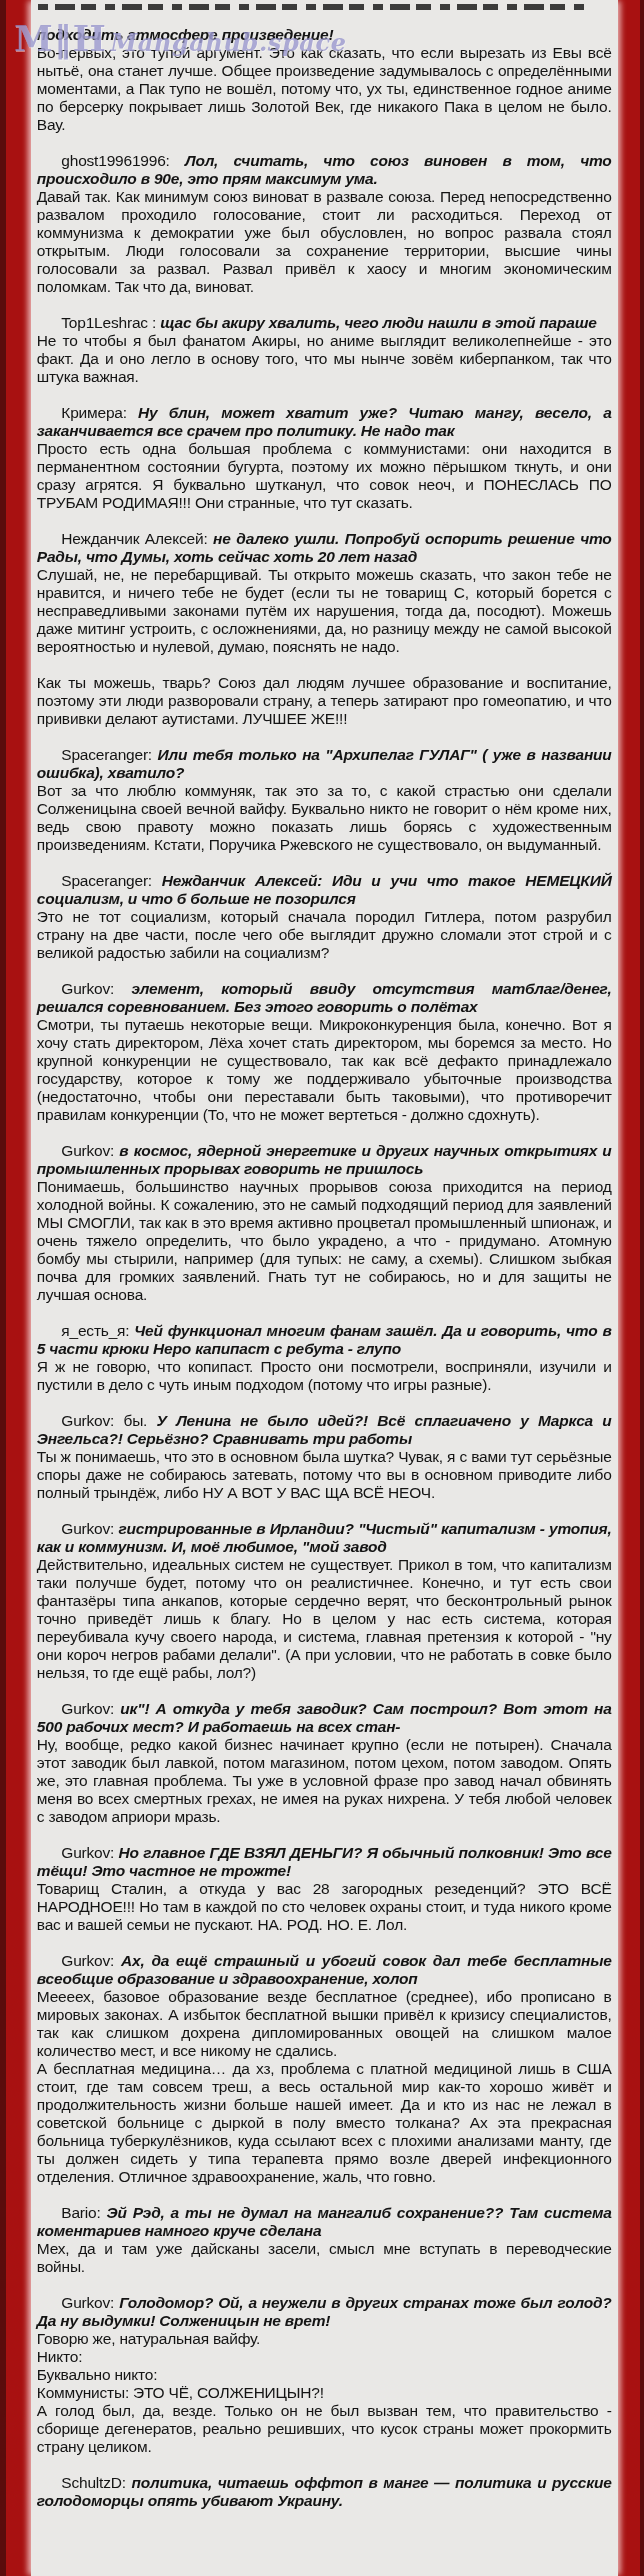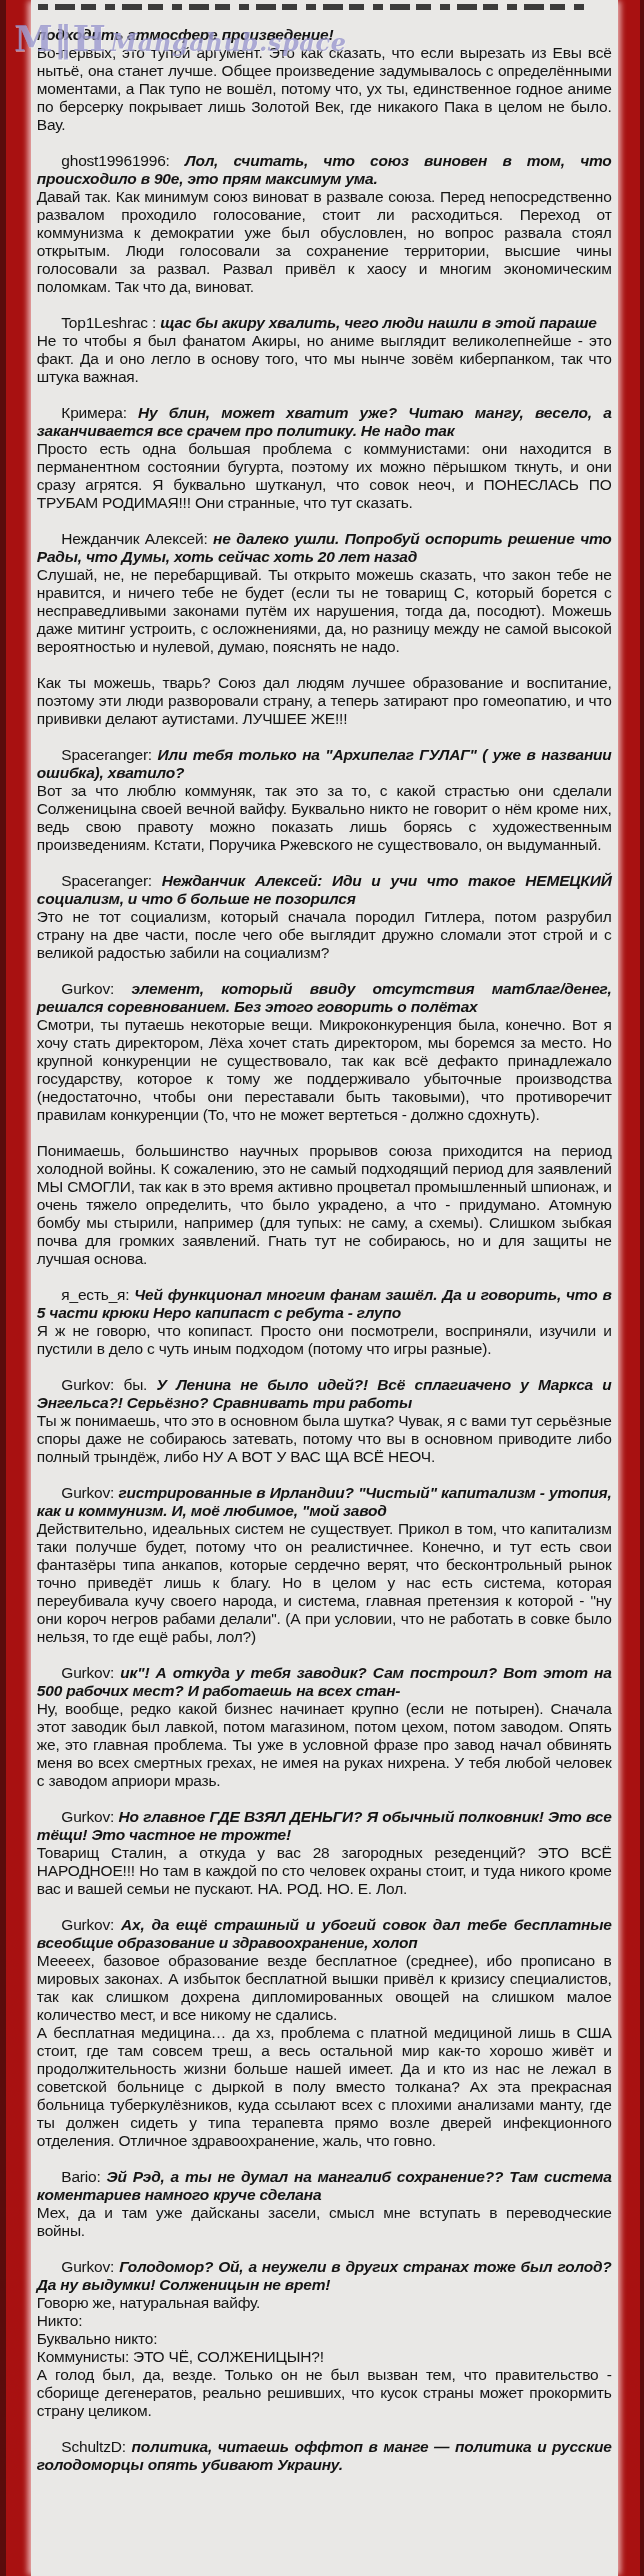--- a/index.html
+++ b/index.html
@@ -88,20 +88,21 @@
       </div>
       <div class="comment">
         <p class="quote"><span class="user">Spaceranger: </span><span class="qt">Нежданчик Алексей: Иди и учи что такое НЕМЕЦКИЙ социализм, и что б больше не позорился</span></p>
         <p class="reply">Это не тот социализм, который сначала породил Гитлера, потом разрубил страну на две части, после чего обе выглядит дружно сломали этот строй и с великой радостью забили на социализм?</p>
       </div>
       <div class="comment">
         <p class="quote"><span class="user">Gurkov: </span><span class="qt">элемент, который ввиду отсутствия матблаг/денег, решался соревнованием. Без этого говорить о полётах</span></p>
         <p class="reply">Смотри, ты путаешь некоторые вещи. Микроконкуренция была, конечно. Вот я хочу стать директором, Лёха хочет стать директором, мы боремся за место. Но крупной конкуренции не существовало, так как всё дефакто принадлежало государству, которое к тому же поддерживало убыточные производства (недостаточно, чтобы они переставали быть таковыми), что противоречит правилам конкуренции (То, что не может вертеться - должно сдохнуть).</p>
       </div>
       <div class="comment">
+        <p class="quote"><span class="user">Gurkov: </span><span class="qt">в космос, ядерной энергетике и других научных открытиях и промышленных прорывах говорить не пришлось</span></p>
         <p class="reply">Понимаешь, большинство научных прорывов союза приходится на период холодной войны. К сожалению, это не самый подходящий период для заявлений МЫ СМОГЛИ, так как в это время активно процветал промышленный шпионаж, и очень тяжело определить, что было украдено, а что - придумано. Атомную бомбу мы стырили, например (для тупых: не саму, а схемы). Слишком зыбкая почва для громких заявлений. Гнать тут не собираюсь, но и для защиты не лучшая основа.</p>
       </div>
       <div class="comment">
         <p class="quote"><span class="user">я_есть_я: </span><span class="qt">Чей функционал многим фанам зашёл. Да и говорить, что в 5 части крюки Неро капипаст с ребута - глупо</span></p>
         <p class="reply">Я ж не говорю, что копипаст. Просто они посмотрели, восприняли, изучили и пустили в дело с чуть иным подходом (потому что игры разные).</p>
       </div>
       <div class="comment">
         <p class="quote"><span class="user">Gurkov: </span><span class="pre">бы. </span><span class="qt">У Ленина не было идей?! Всё сплагиачено у Маркса и Энгельса?! Серьёзно? Сравнивать три работы</span></p>
         <p class="reply">Ты ж понимаешь, что это в основном была шутка? Чувак, я с вами тут серьёзные споры даже не собираюсь затевать, потому что вы в основном приводите либо полный трындёж, либо НУ А ВОТ У ВАС ЩА ВСЁ НЕОЧ.</p>
       </div>

